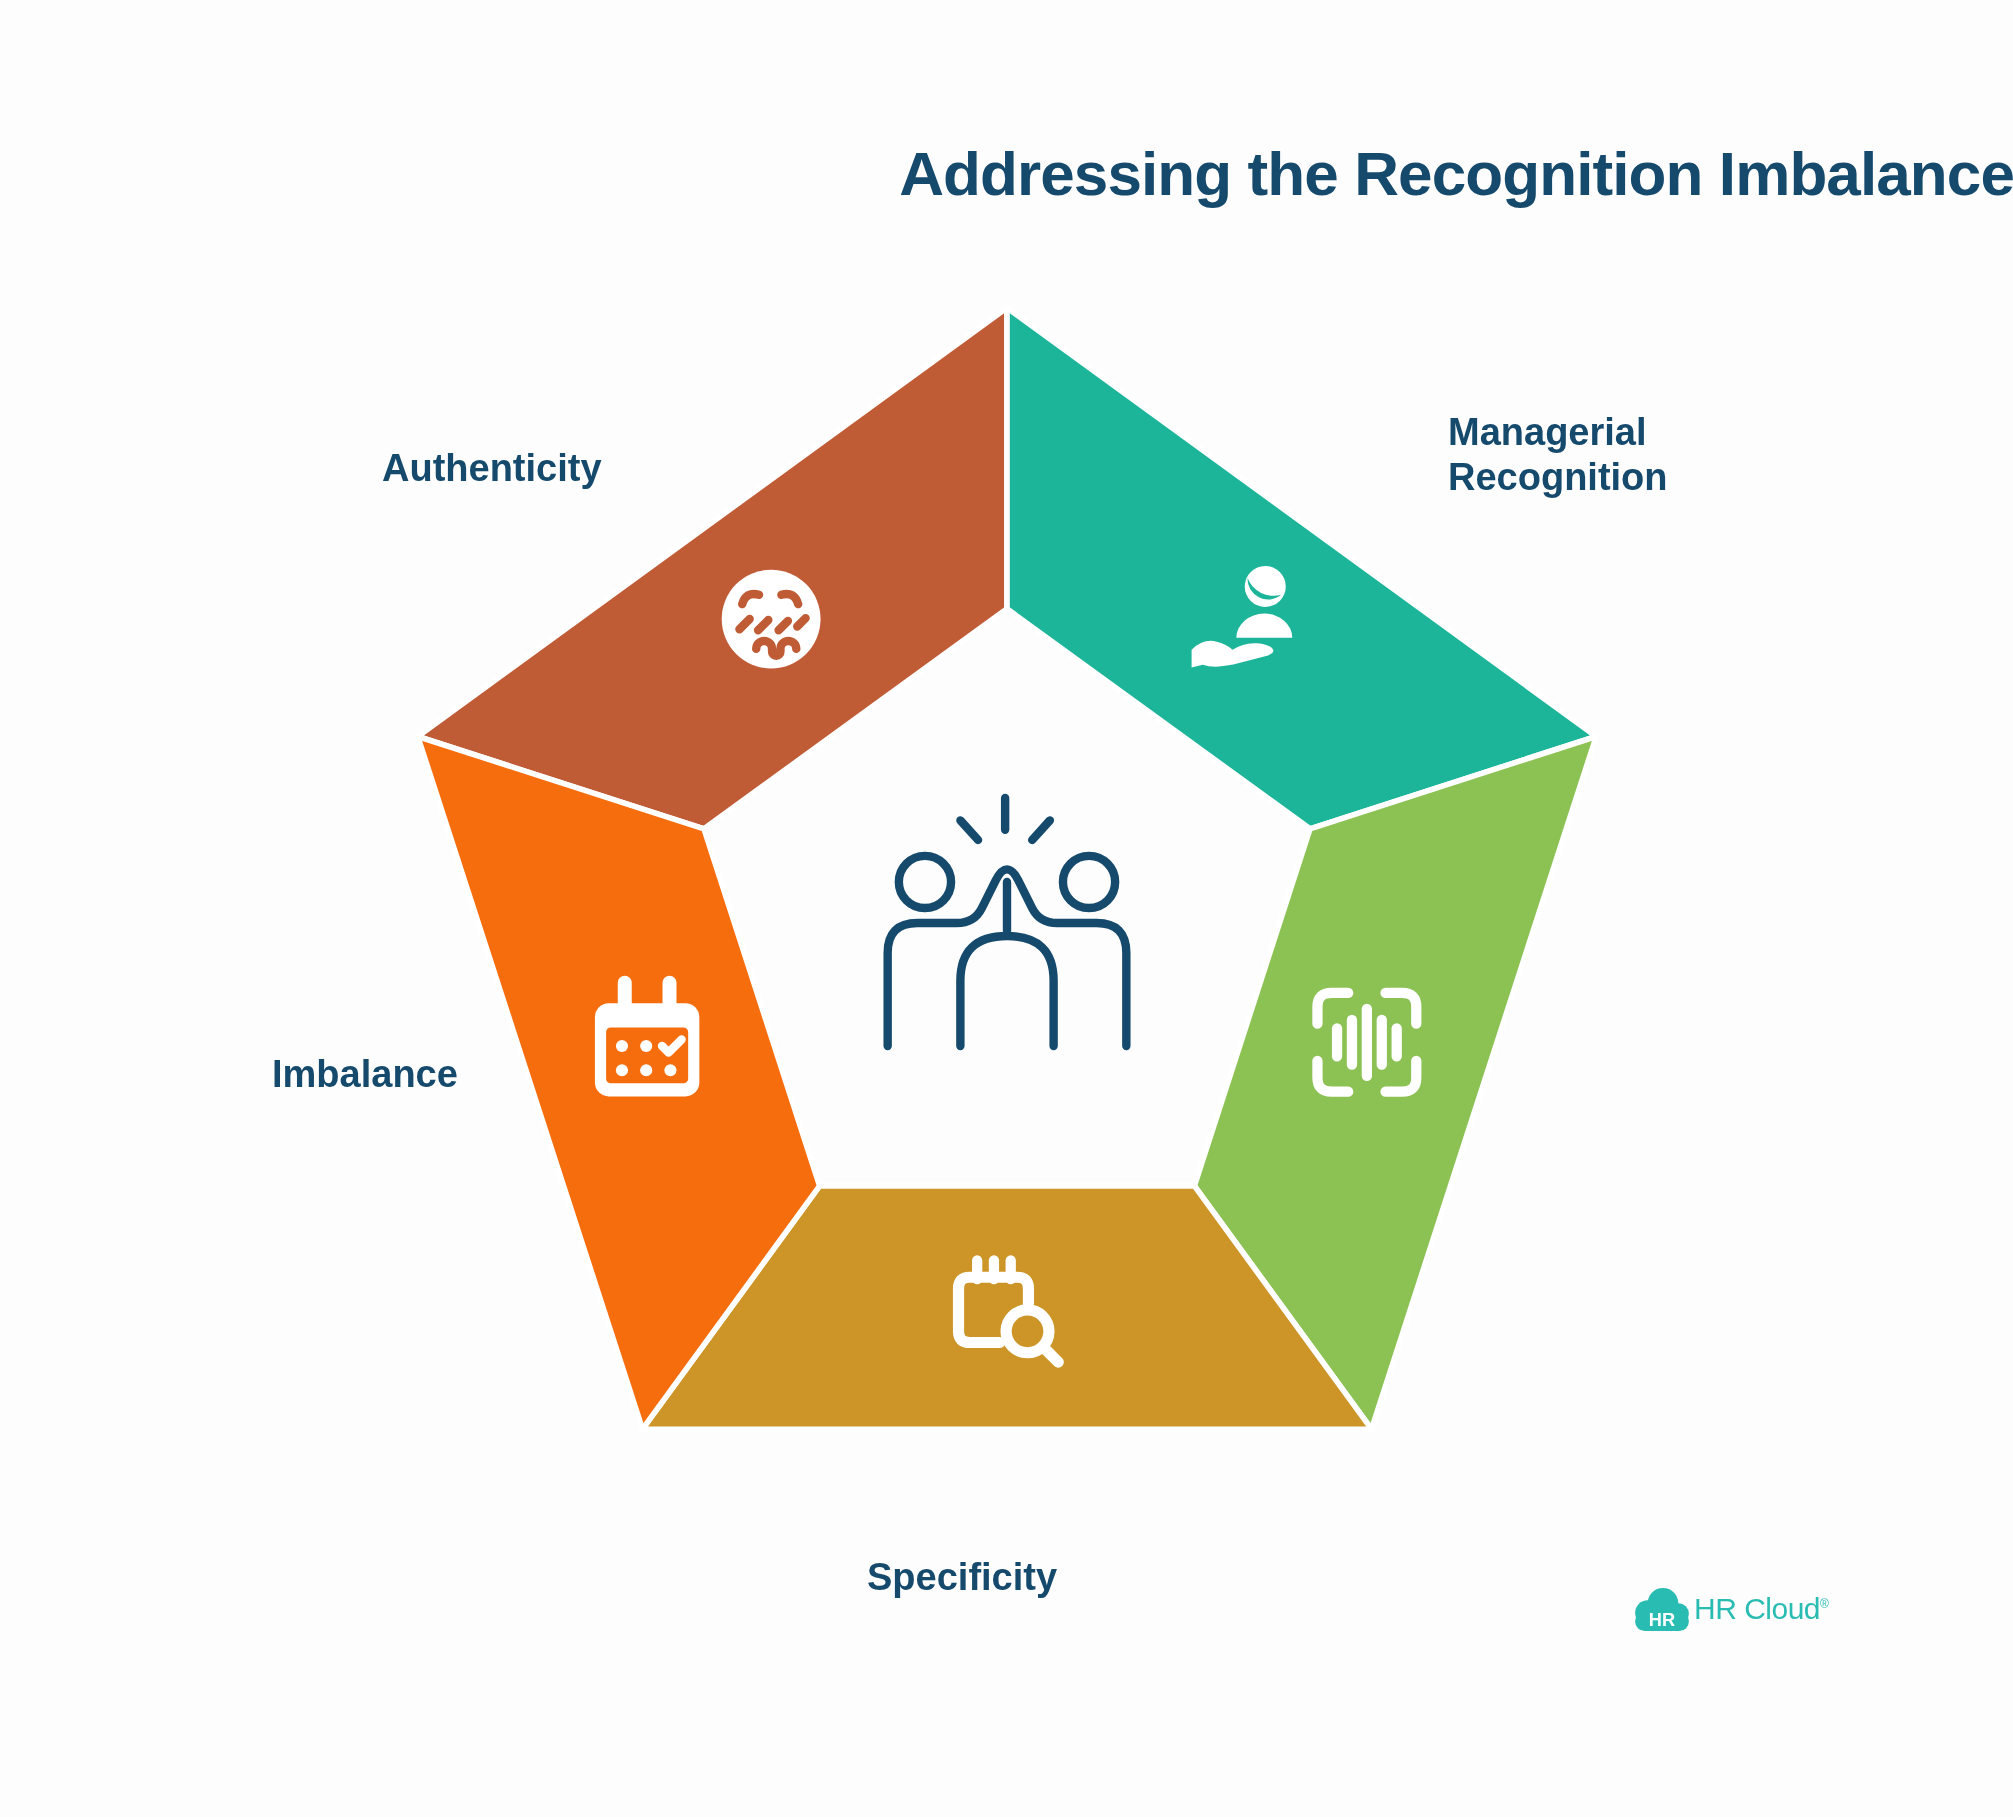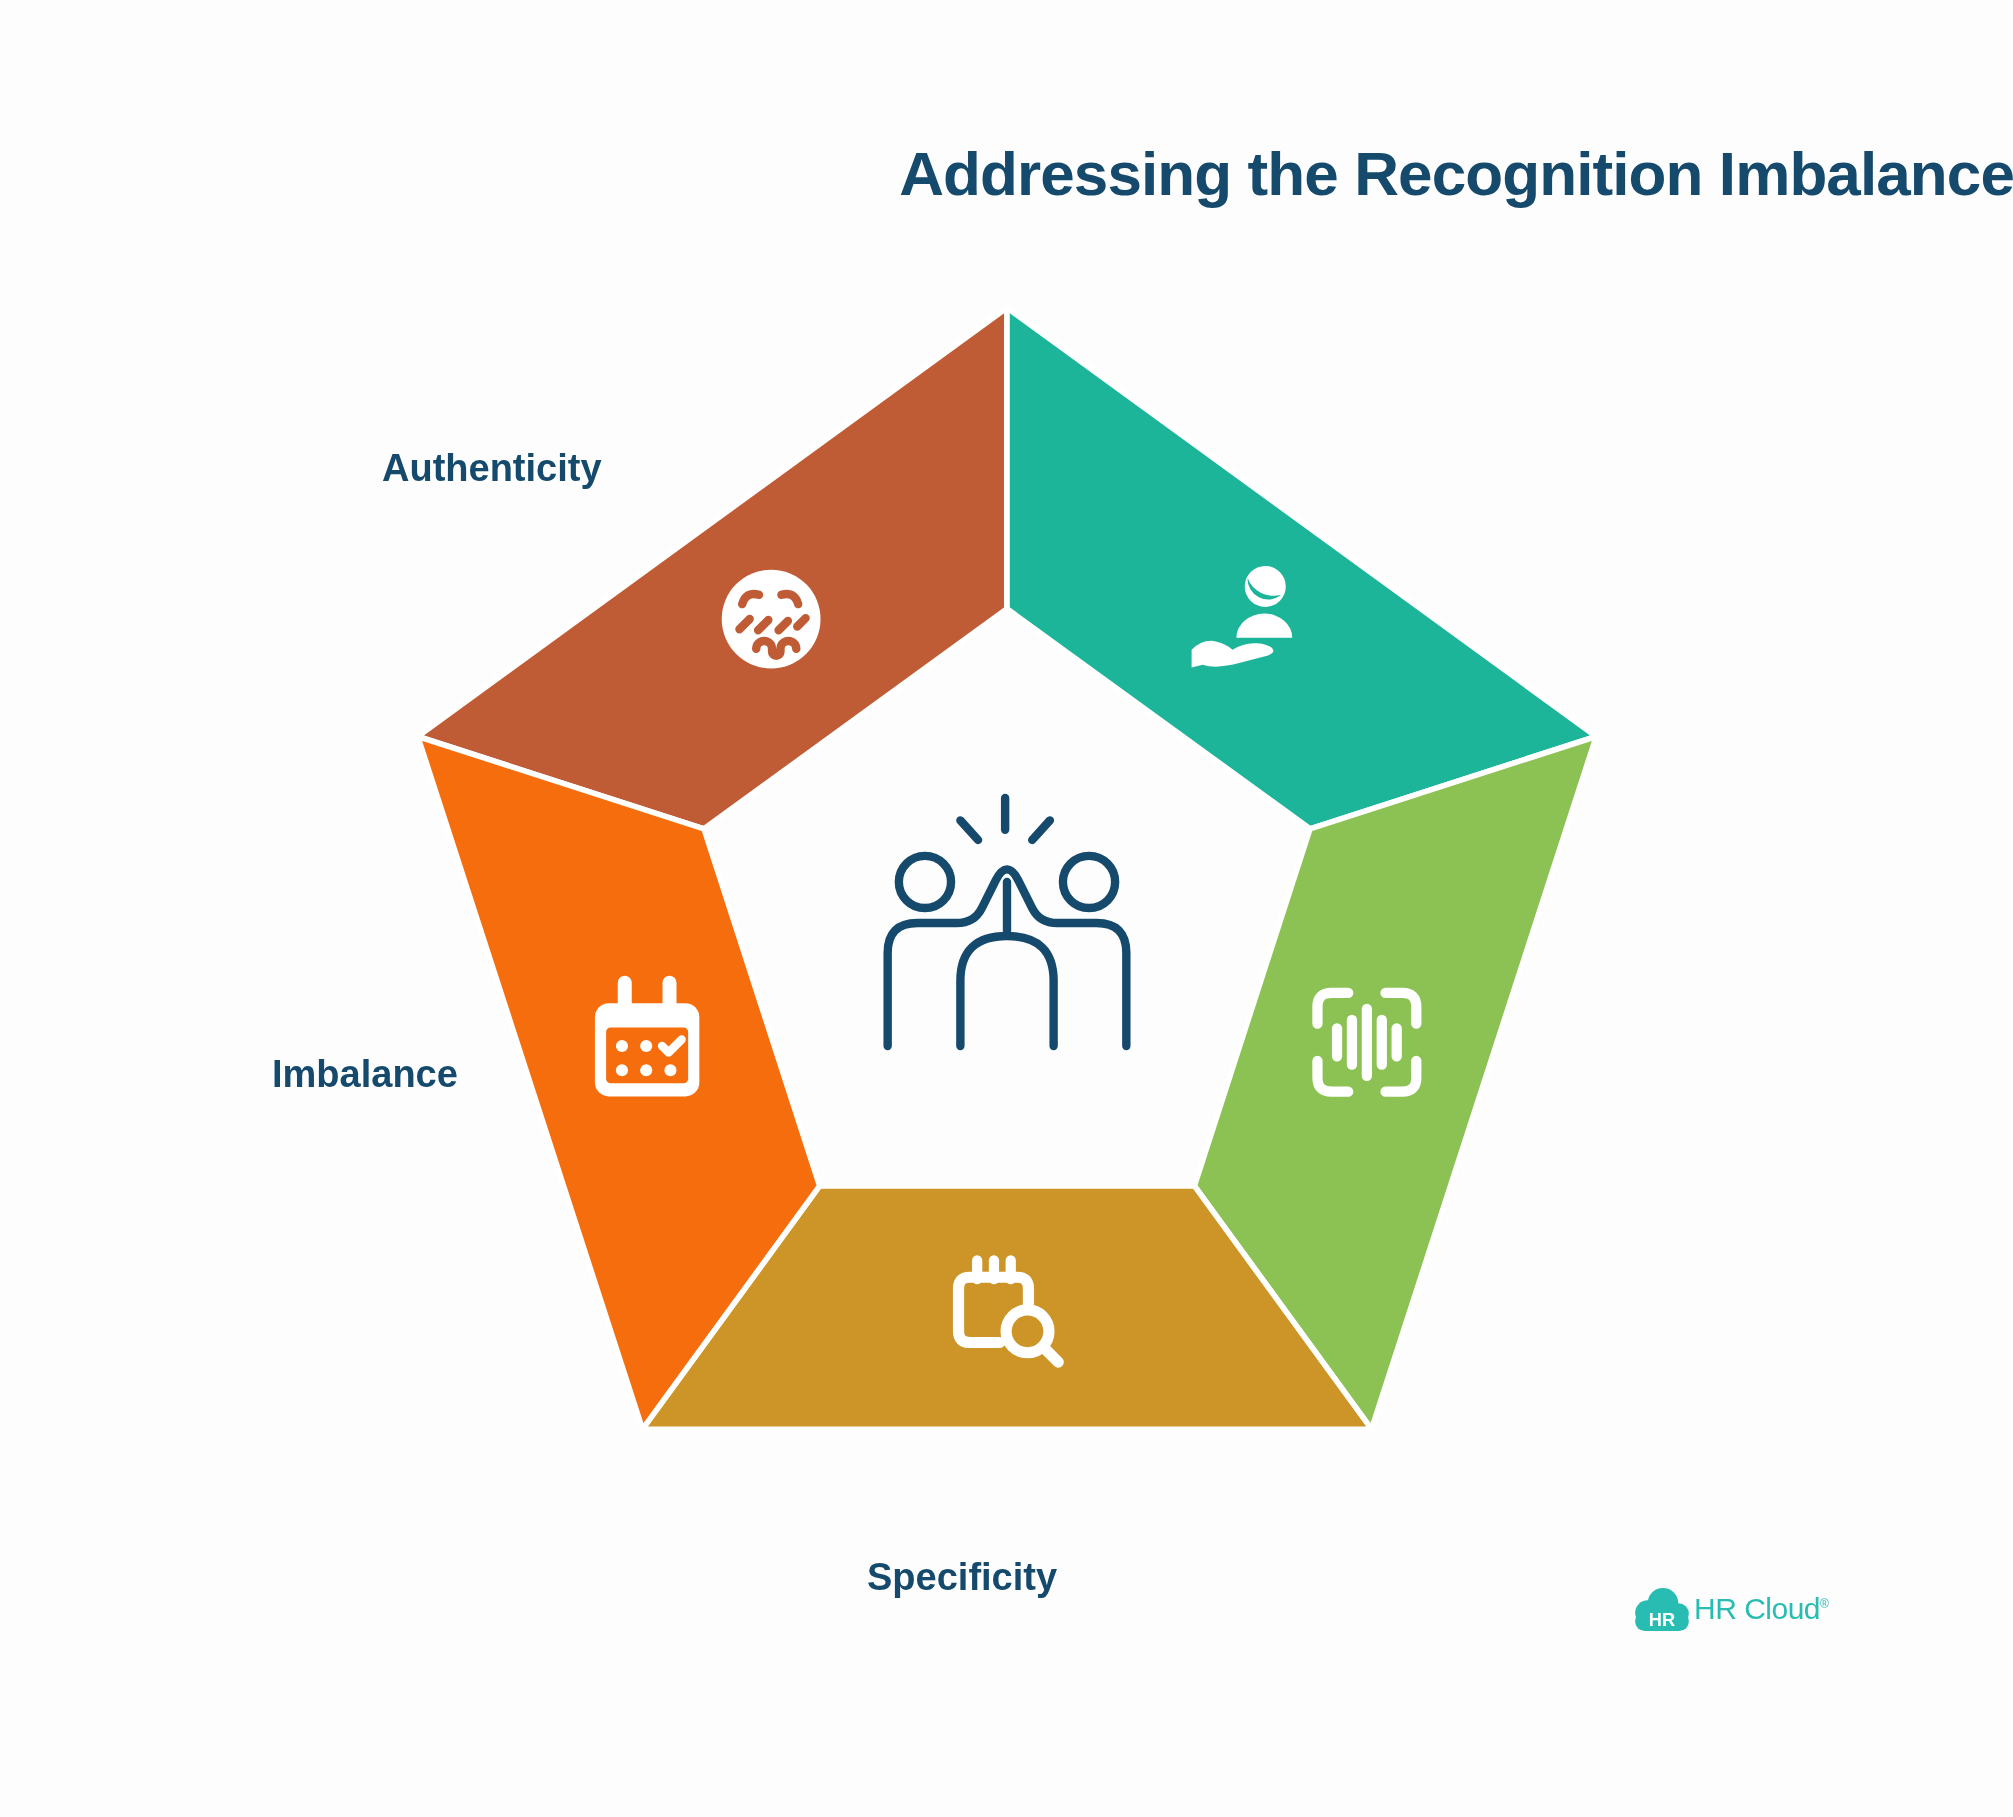--- a/index.html
+++ b/index.html
@@ -105,20 +105,21 @@
       <path d="M1078,856 V890"></path>
       <path d="M1030,880 L1049,901"></path>
       <path d="M1126,880 L1107,901"></path>
       <path d="M952,1122 V1022 Q952,990 984,990 H1026 Q1045,990 1053,974 L1068,944 Q1080,921 1092,944 L1107,974 Q1115,990 1134,990 H1176 Q1208,990 1208,1022 V1122"></path>
       <path d="M1030,1122 V1052 Q1030,1004 1080,1004 Q1130,1004 1130,1052 V1122"></path>
       <path d="M1080,946 V998"></path>
     </g>
   </svg>
 
   <div class="seg-label lbl-authenticity">Authenticity</div>
+  <div class="seg-label lbl-managerial">Managerial Recognition</div>
   <div class="seg-label lbl-specificity">Specificity</div>
   <div class="seg-label lbl-frequency">Imbalance</div>
 
   <div class="logo">
     <svg width="62" height="48" viewBox="0 0 64 50">
       <g style="fill:var(--logo_teal)">
         <circle cx="17" cy="29" r="13"></circle>
         <circle cx="33" cy="19" r="16"></circle>
         <circle cx="49" cy="30" r="11"></circle>
         <rect x="4" y="28" width="56" height="20" rx="10"></rect>

